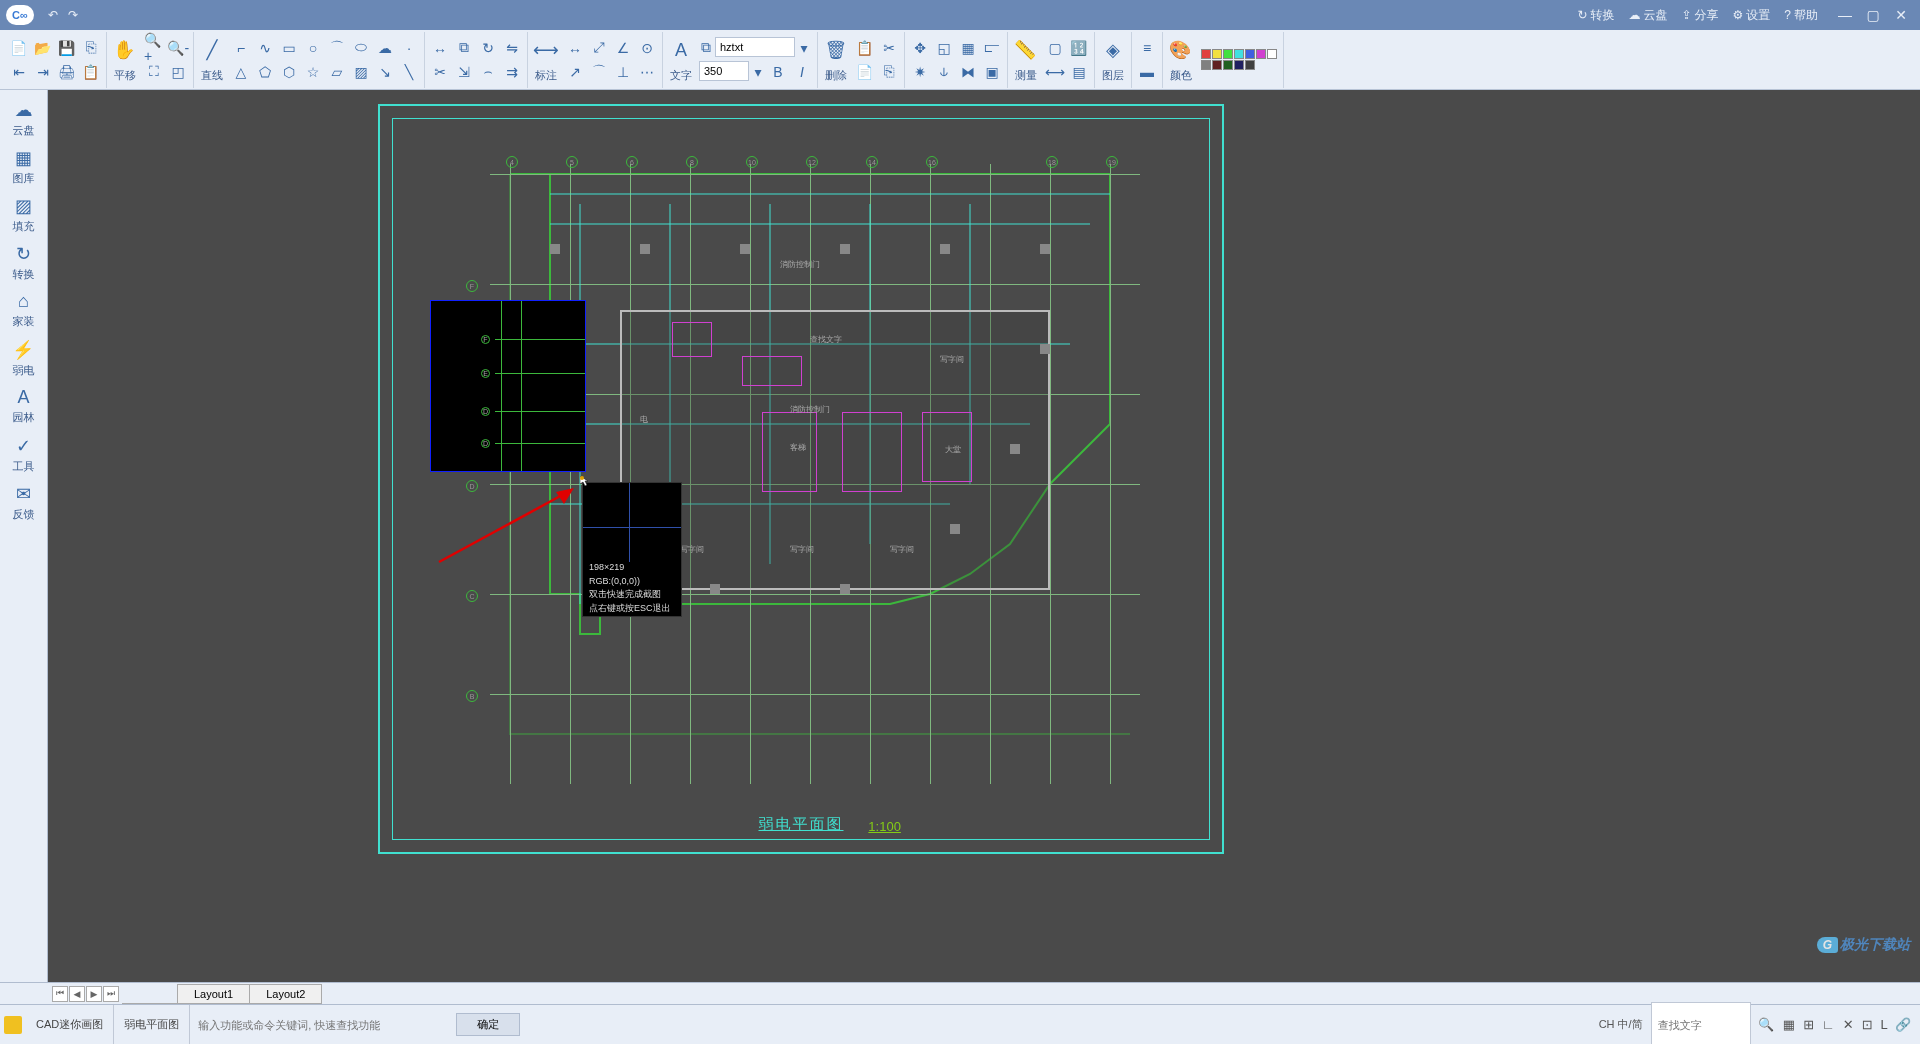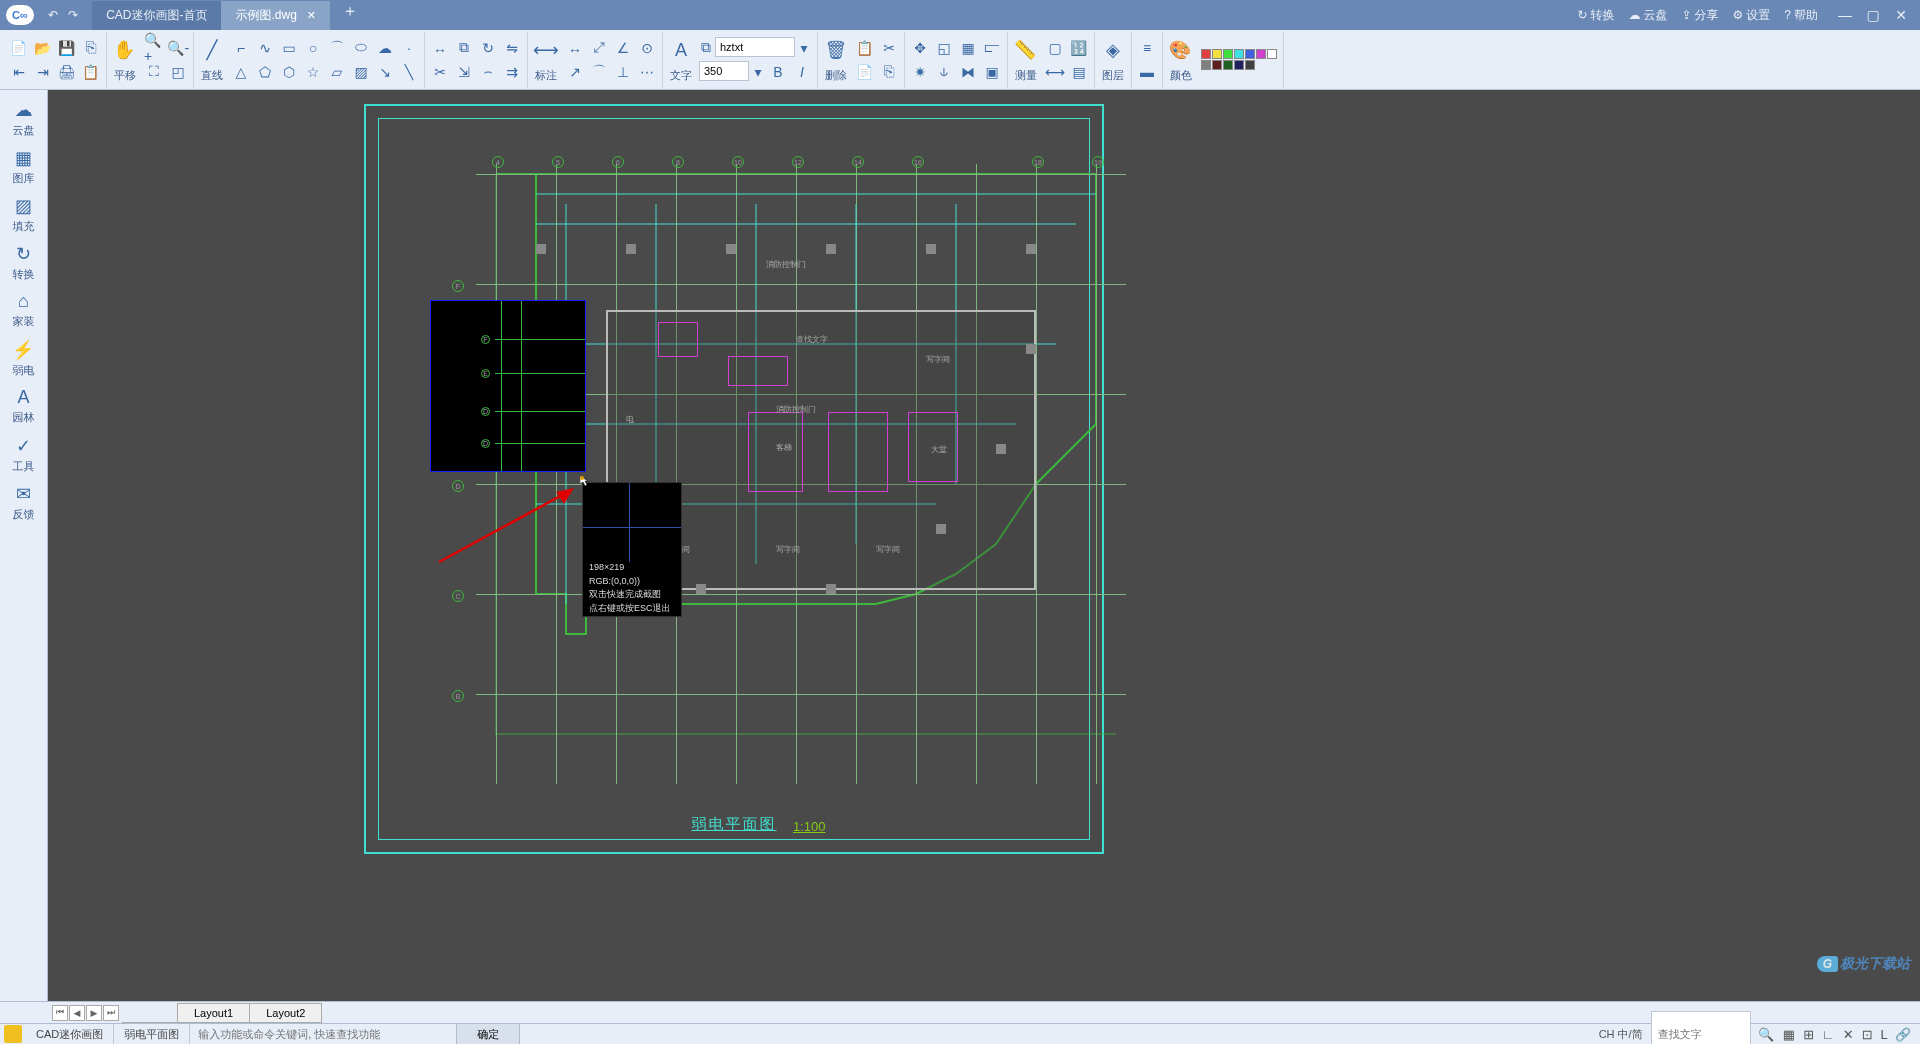--- a/index.html
+++ b/index.html
@@ -35,21 +35,21 @@
 
 
 .workspace { flex: 1; display: flex; min-height: 0; }
 .sidebar { width: 48px; background: #e8eef7; border-right: 1px solid #b0bccf; display: flex; flex-direction: column; align-items: center; padding-top: 4px; }
 .sidebar .sitem { width: 46px; height: 48px; display: flex; flex-direction: column; align-items: center; justify-content: center; cursor: pointer; gap: 2px; }
 .sidebar .sitem .sicon { font-size: 18px; color: #3a6aa5; }
 .sidebar .sitem .slabel { font-size: 11px; color: #3a5a8a; }
 
 
 .canvas-area { flex: 1; background: #4a4a4a; position: relative; }
-.drawing-frame { position: absolute; left: 316px; top: 14px; width: 740px; height: 750px; border: 2px solid #40e0d0; }
+.drawing-frame { position: absolute; left: 330px; top: 14px; width: 846px; height: 750px; border: 2px solid #40e0d0; }
 .drawing-inner { position: absolute; inset: 12px; border: 1px solid #40e0d0; }
 
 
 .plan-title { position: absolute; left: 50%; transform: translateX(-50%); bottom: 18px; color: #40e0d0; font-size: 15px; text-decoration: underline; letter-spacing: 2px; }
 .plan-scale { position: absolute; left: 58%; bottom: 18px; color: #84cc16; font-size: 13px; text-decoration: underline; }
 .plan-box { position: absolute; left: 110px; top: 58px; width: 650px; height: 620px; }
 .grid-line-h, .grid-line-v { position: absolute; background: #7fb87f; }
 .grid-line-h { height: 1px; width: 100%; }
 .grid-line-v { width: 1px; height: 100%; }
 .building-outline { position: absolute; left: 130px; top: 146px; width: 430px; height: 280px; border: 2px solid #bbb; background: rgba(60,60,60,0.3); }
@@ -82,21 +82,21 @@
 .cursor-marker { position: absolute; left: 532px; top: 386px; width: 10px; height: 10px; }
 
 
 .bottom-tabs { height: 22px; background: #e8eef7; display: flex; align-items: center; border-top: 1px solid #b0bccf; font-size: 11px; }
 .bottom-tabs .nav-btns { display: flex; padding: 0 4px; gap: 1px; margin-left: 48px; }
 .bottom-tabs .nbtn { width: 16px; height: 16px; border: 1px solid #aaa; display: flex; align-items: center; justify-content: center; font-size: 9px; cursor: pointer; background: #fff; color: #666; }
 .bottom-tabs .btab { padding: 3px 16px; border: 1px solid #aaa; background: #f0f0f0; cursor: pointer; margin-left: -1px; }
 .bottom-tabs .btab.active { background: #86efac; color: #0066cc; border-bottom: 2px solid #0066cc; margin-top: 43px; }
 
 
-.statusbar { height: 21px; background: #e8eef7; display: flex; align-items: center; border-top: 1px solid #b0bccf; font-size: 11px; }
+.statusbar { height: 40px; background: #e8eef7; display: flex; align-items: center; border-top: 1px solid #b0bccf; font-size: 11px; }
 .statusbar .logo-sm { width: 18px; height: 18px; background: #f0c020; margin: 0 4px; border-radius: 2px; }
 .statusbar .sseg { padding: 0 10px; border-right: 1px solid #c0c8d6; height: 100%; display: flex; align-items: center; color: #444; }
 .statusbar input.cmdinput { flex: 0 0 260px; border: none; background: transparent; padding: 0 8px; font-size: 11px; color: #888; height: 100%; outline: none; }
 .statusbar .okbtn { padding: 3px 20px; background: #d8e0ec; border: 1px solid #b0bccf; cursor: pointer; margin-left: 6px; }
 .statusbar .right-tools { margin-left: auto; display: flex; align-items: center; gap: 8px; padding-right: 8px; color: #555; }
 .statusbar .right-tools .tool { cursor: pointer; font-size: 13px; }
 .statusbar input.searchbox { width: 100px; border: 1px solid #c0c8d6; padding: 16px 6px; font-size: 11px; }
 .watermark { position: absolute; right: 10px; bottom: 28px; font-size: 14px; color: #5090d0; font-style: italic; font-weight: bold; opacity: 0.85; }
 .watermark .wm-badge { display:inline-block; background:#5fbff0; color:#fff; border-radius:10px 4px 4px 10px; padding:1px 6px; margin-right:2px; font-size:12px; }
 
@@ -110,25 +110,20 @@
 </head>
 <body>
 
 <div class="titlebar">
   <div class="logo">
       <div class="logo-badge">C∞</div>
     </div>
   <div class="qat">
     <span>↶</span>
     <span>↷</span>
-  </div>
-  <div class="tabs">
-    <div class="tab"><span>CAD迷你画图-首页</span></div>
-    <div class="tab active"><span>示例图.dwg</span><span class="close">✕</span></div>
-    <div class="add-tab">＋</div>
   </div>
   <div class="right">
     <div class="item">
         <span>↻</span>
         <span>转换</span>
       </div>
     <div class="item">
         <span>☁</span>
         <span>云盘</span>
       </div>

